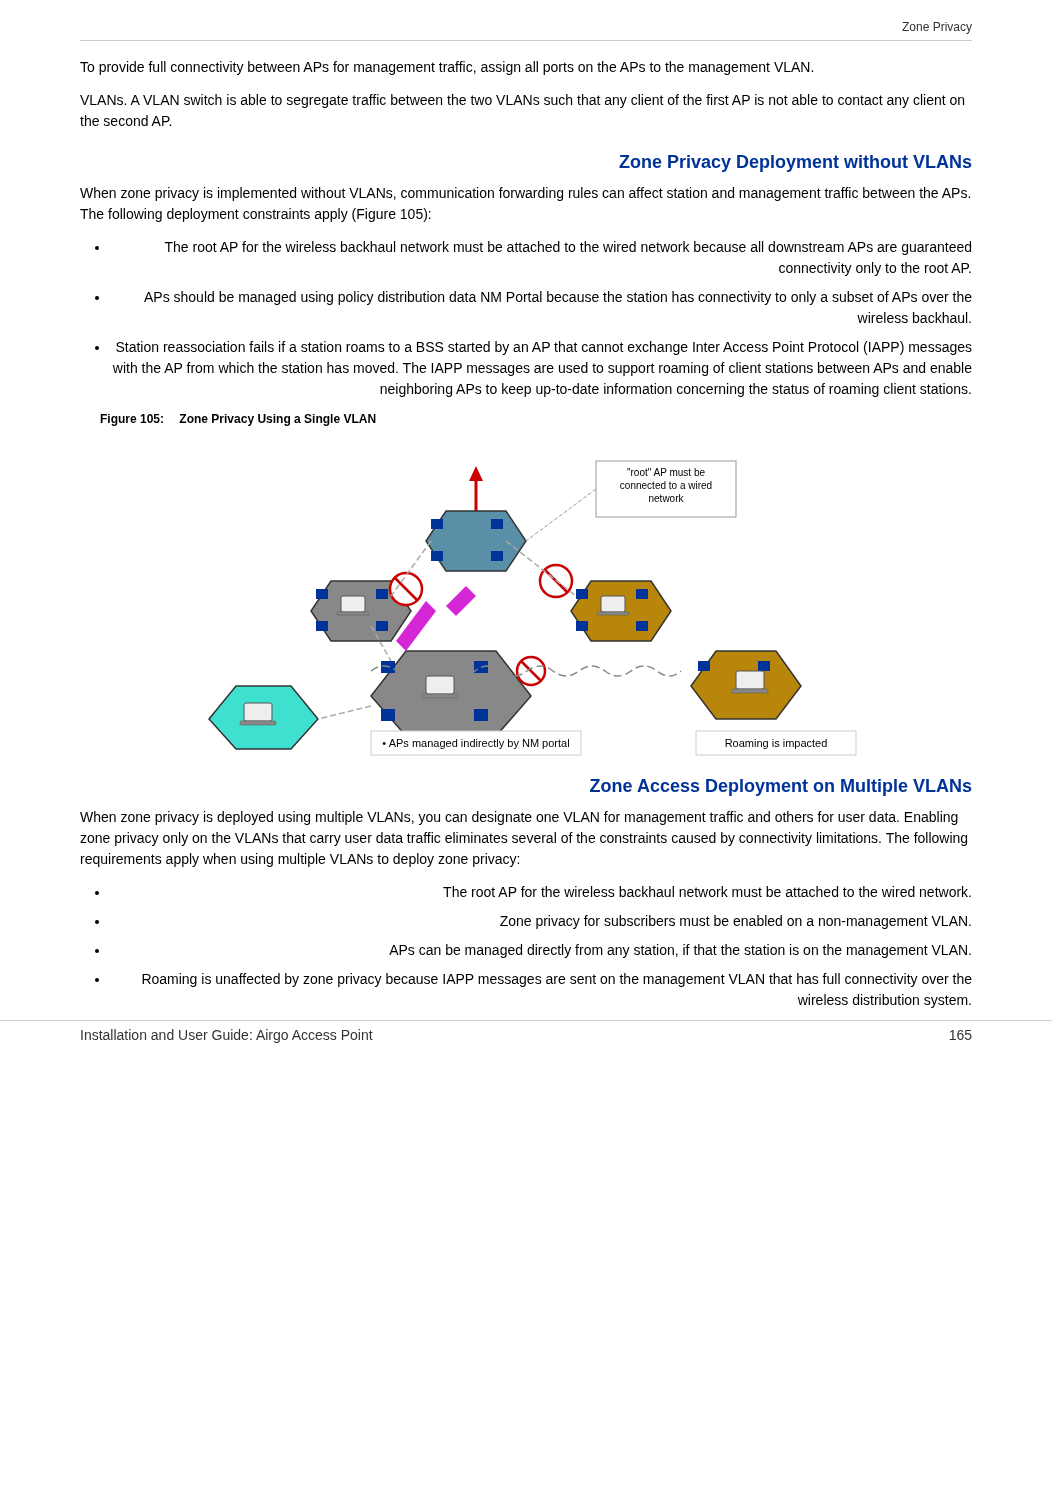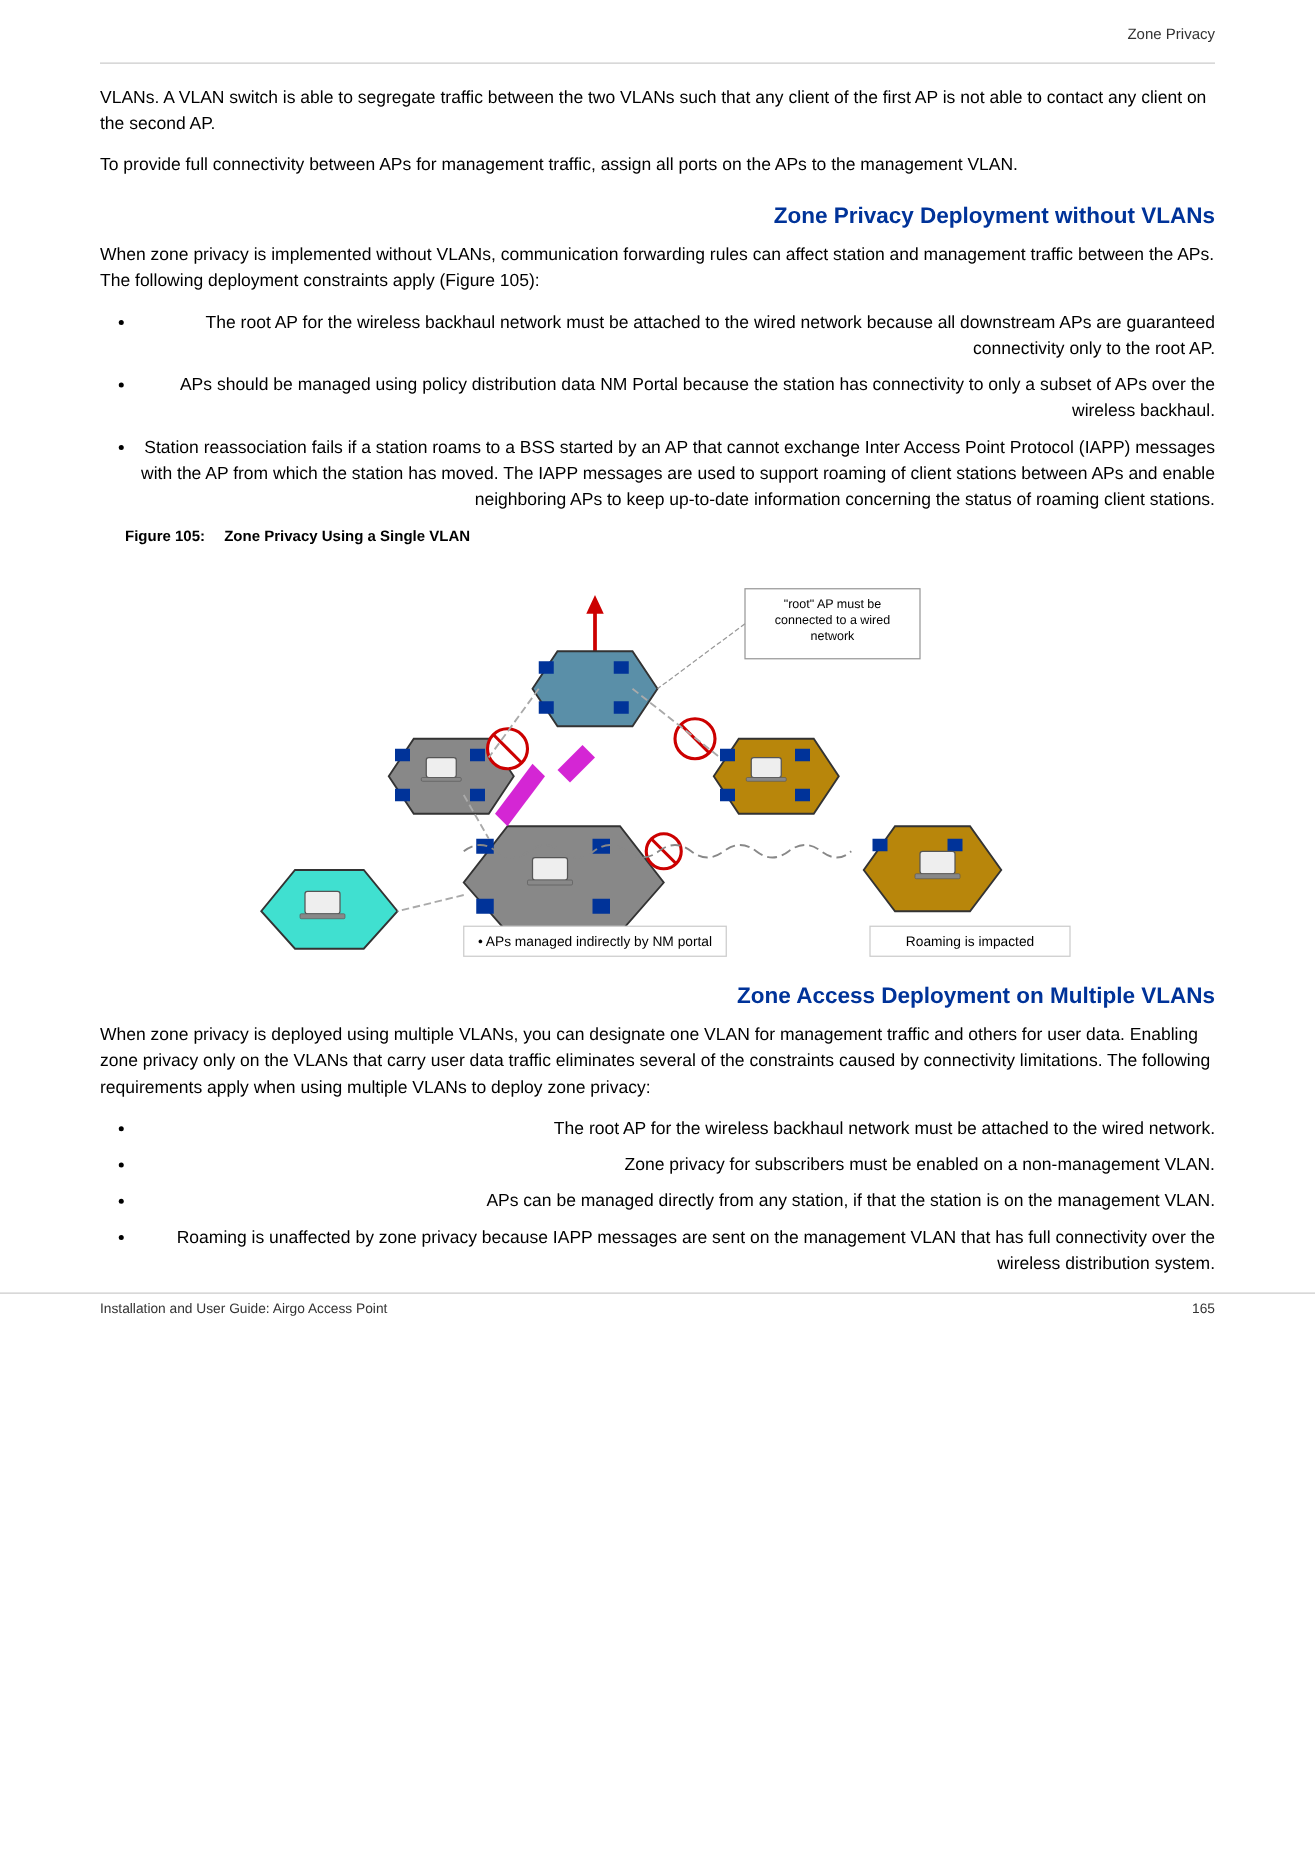--- a/index.html
+++ b/index.html
@@ -13,32 +13,32 @@
     }
     .page {
       padding: 20px 80px 40px 80px;
       position: relative;
     }
     .page-header {
       text-align: right;
       font-size: 12px;
       color: #333;
       border-bottom: 1px solid #ccc;
-      padding-bottom: 16px;
+      padding-bottom: 6px;
       margin-bottom: 16px;
     }
     .page-footer {
       position: absolute;
       bottom: 20px;
       left: 0;
       right: 0;
       padding: 0 80px;
       display: flex;
       justify-content: space-between;
-      font-size: 11px;
+      font-size: 14px;
       color: #333;
       border-top: 1px solid #ccc;
       padding-top: 6px;
     }
     p {
       margin-bottom: 12px;
       line-height: 1.5;
     }
     h2 {
       font-size: 18px;
@@ -85,22 +85,22 @@
   </style>
 </head>
 <body>
 
 <div class="page">
 
   <div class="page-header">
     <span>Zone Privacy</span>
   </div>
 
+  <p>To provide full connectivity between APs for management traffic, assign all ports on the APs to the management VLAN.</p>
   <p>VLANs. A VLAN switch is able to segregate traffic between the two VLANs such that any client of the first AP is not able to contact any client on the second AP.</p>
-  <p>To provide full connectivity between APs for management traffic, assign all ports on the APs to the management VLAN.</p>
 
   <h2>Zone Privacy Deployment without VLANs</h2>
   <p>When zone privacy is implemented without VLANs, communication forwarding rules can affect station and management traffic between the APs. The following deployment constraints apply (Figure 105):</p>
   <ul>
     <li>The root AP for the wireless backhaul network must be attached to the wired network because all downstream APs are guaranteed connectivity only to the root AP.</li>
     <li>APs should be managed using policy distribution data NM Portal because the station has connectivity to only a subset of APs over the wireless backhaul.</li>
     <li>Station reassociation fails if a station roams to a BSS started by an AP that cannot exchange Inter Access Point Protocol (IAPP) messages with the AP from which the station has moved. The IAPP messages are used to support roaming of client stations between APs and enable neighboring APs to keep up-to-date information concerning the status of roaming client stations.</li>
   </ul>
 
   <div class="figure-caption">

